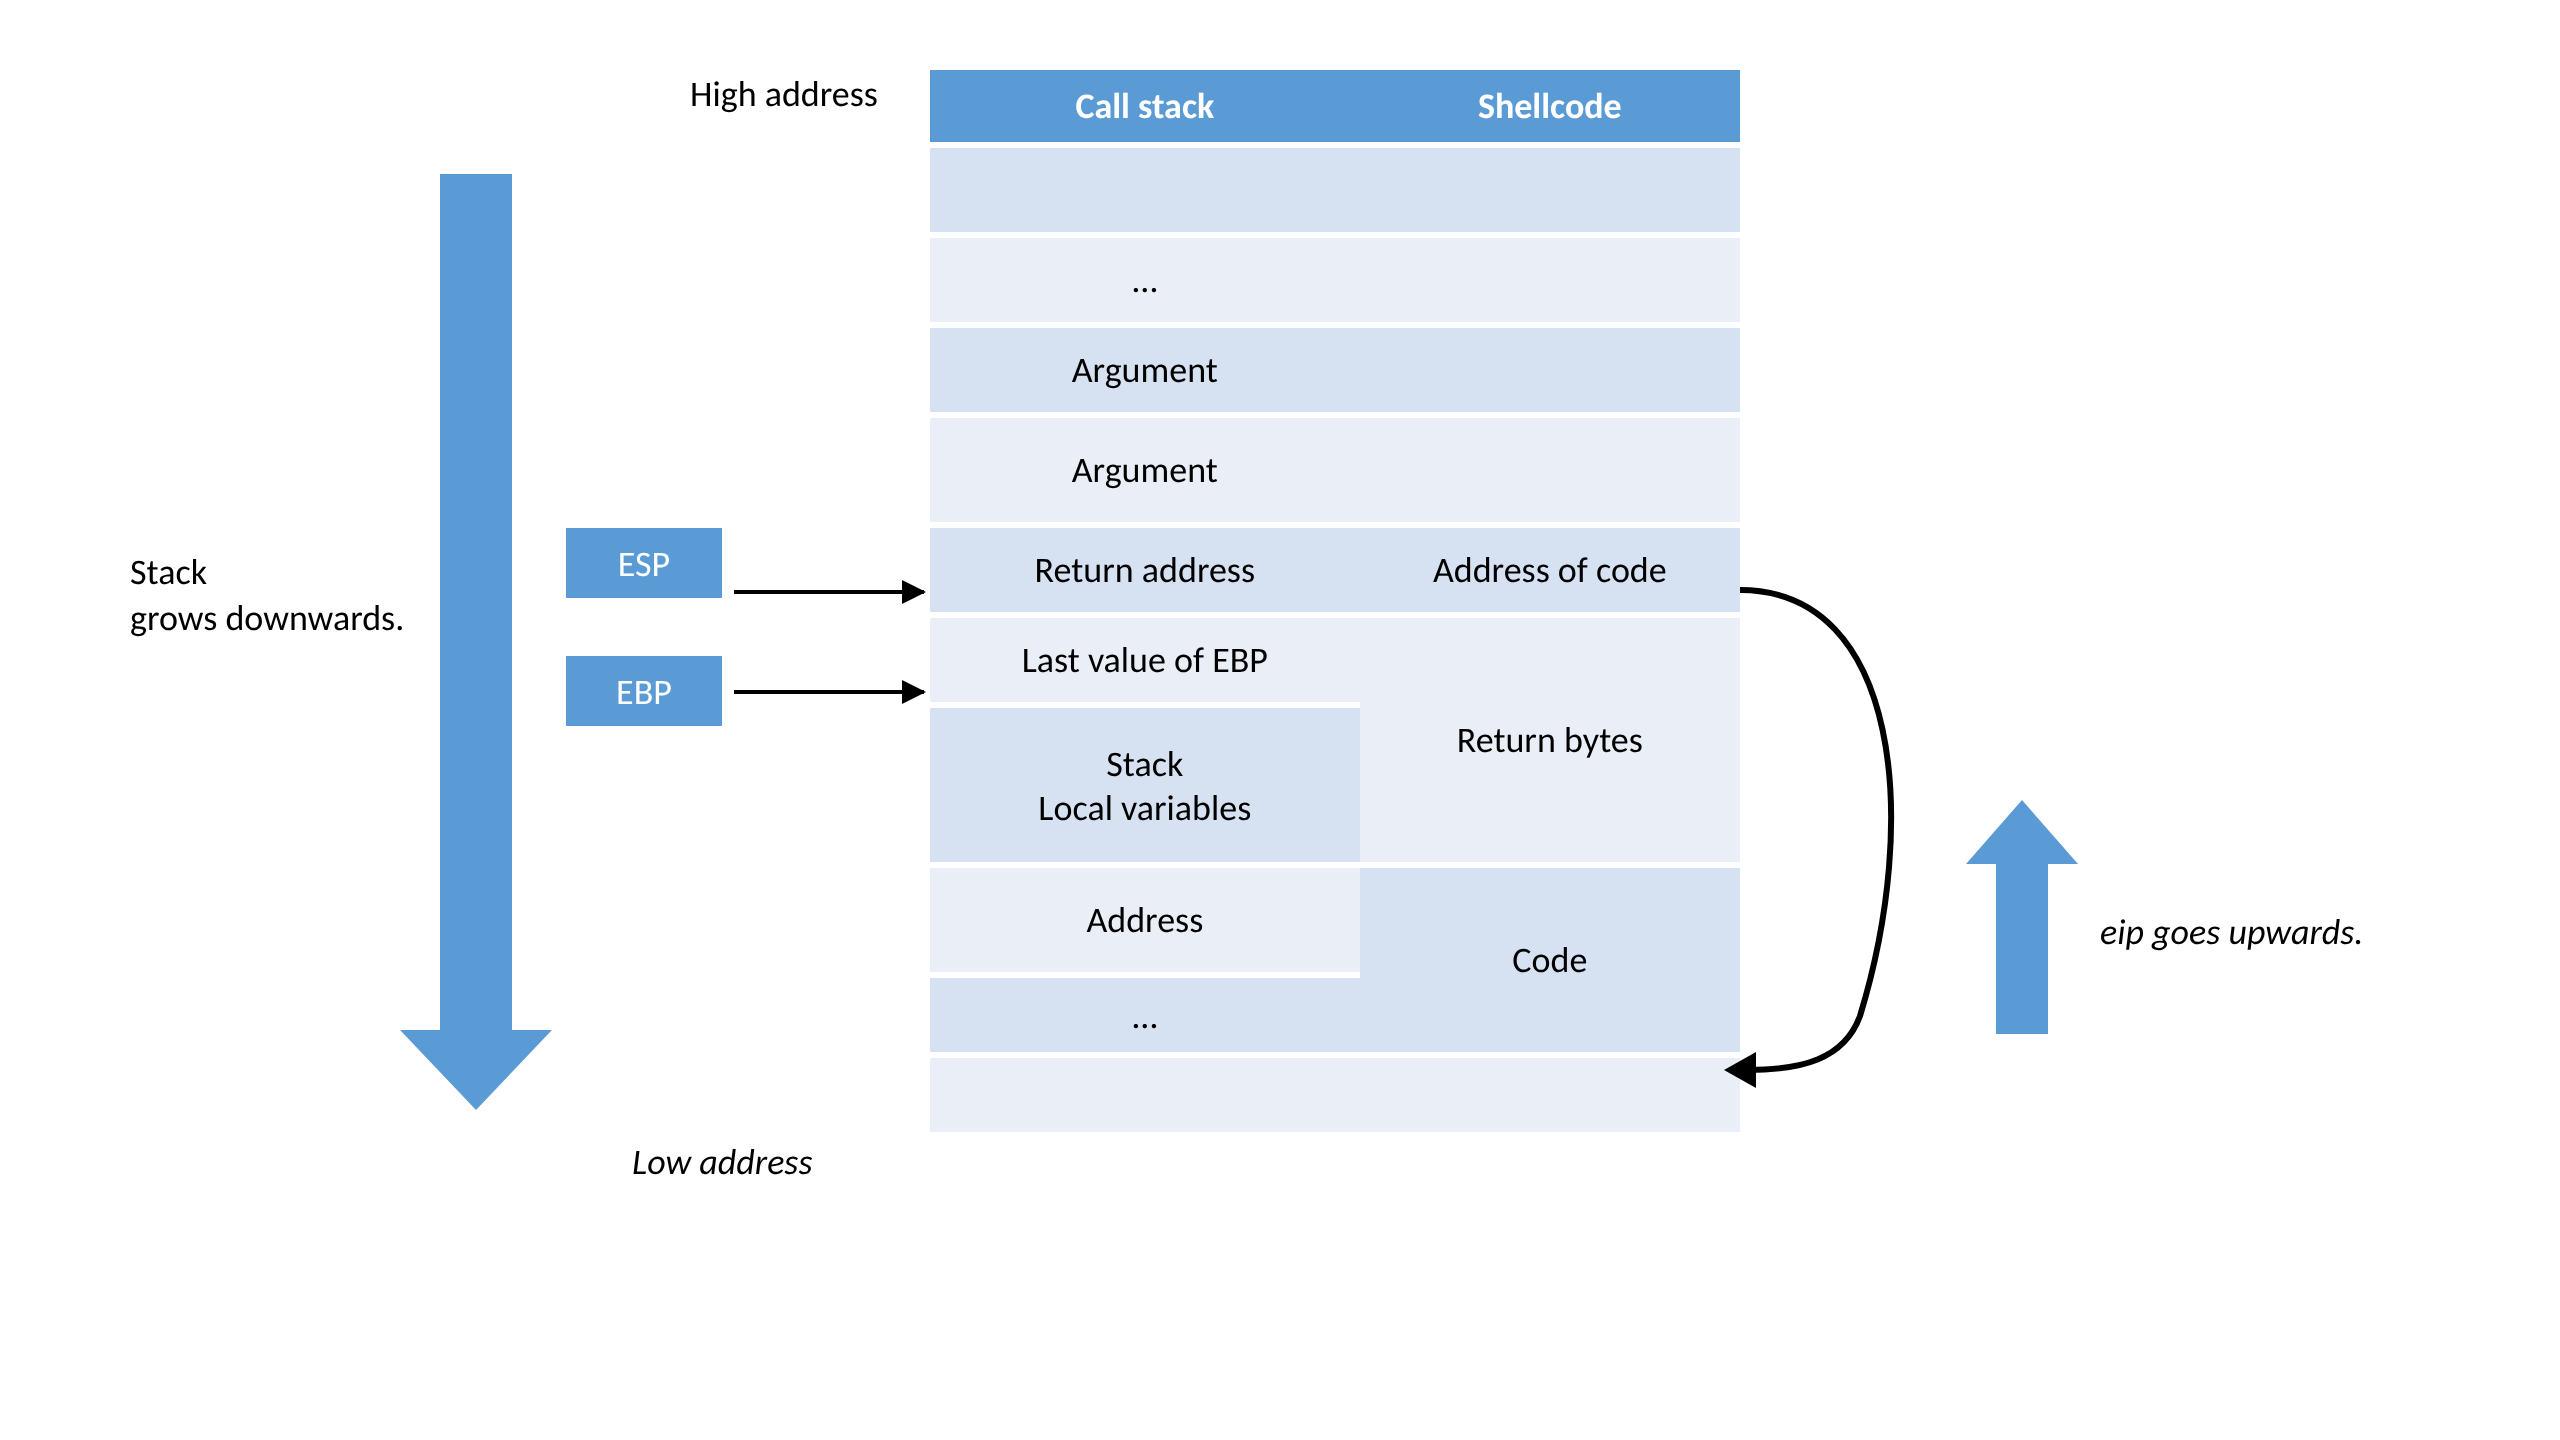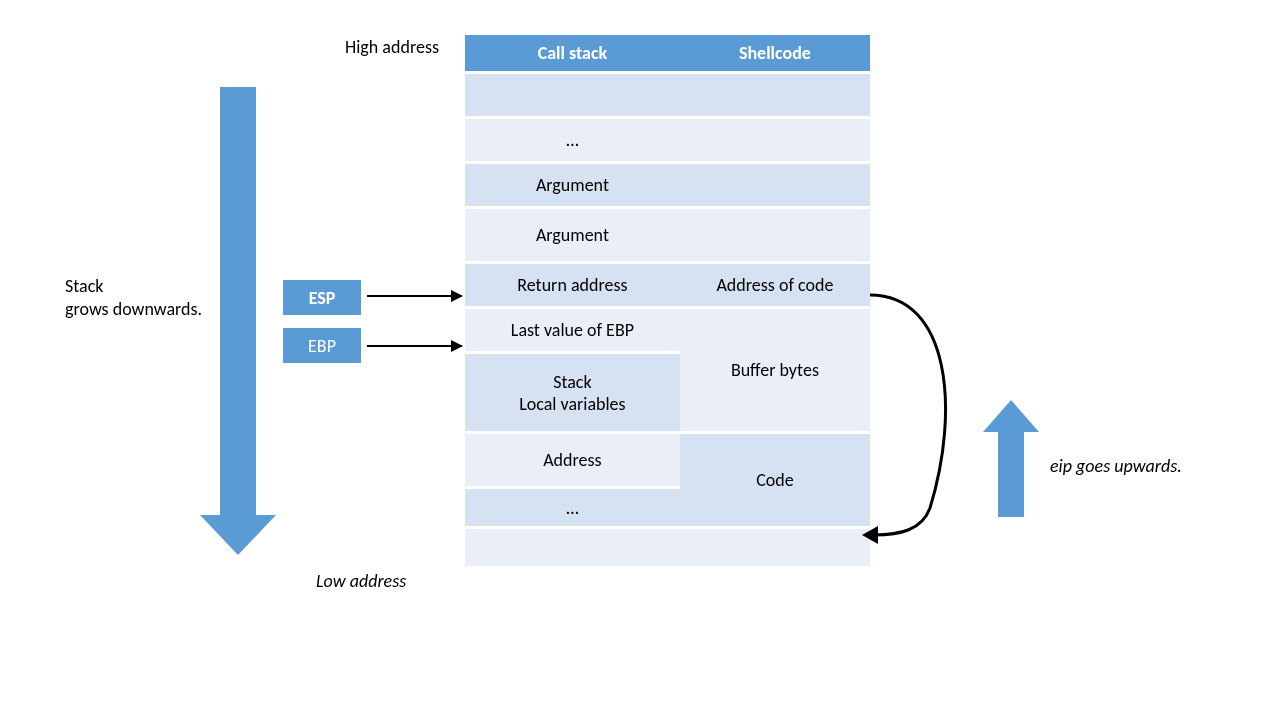--- a/index.html
+++ b/index.html
@@ -36,21 +36,21 @@
   <div class="abs arrow-down-stem"></div>
   <div class="abs arrow-down-head"></div>
   <div class="txt" style="left:65px;top:275px;width:180px;">
     <span>Stack</span><br>
     <span>grows downwards.</span>
   </div>
 
   <div class="txt" style="left:314px;top:36px;margin-left:31px;">High address</div>
   <div class="txt" style="left:316px;top:570px;font-style:italic;">Low address</div>
 
-  <div class="abs reg" style="left:283px;top:280px;font-weight:bold;">ESP</div>
+  <div class="abs reg" style="left:283px;top:264px;">ESP</div>
   <div class="link" style="left:367px;top:295px;width:95px;"></div>
   <div class="abs reg" style="left:283px;top:328px;">EBP</div>
   <div class="link" style="left:367px;top:345px;width:95px;"></div>
 
   <table class="abs tbl">
     <tbody>
         <tr>
       <th class="c0">Call stack</th>
       <th class="c1">Shellcode</th>
     </tr>
@@ -69,21 +69,21 @@
     <tr>
           <td class="c0 sB h50">Argument</td>
           <td class="c1 sB h50"></td>
         </tr>
     <tr>
           <td class="c0 sA h40">Return address</td>
           <td class="c1 sA h40">Address of code</td>
         </tr>
     <tr>
       <td class="c0 sB h40">Last value of EBP</td>
-      <td class="c1 sB" rowspan="2">Buffer bytes</td>
+      <td class="c1 sB" rowspan="2">Return bytes</td>
     </tr>
     <tr>
       <td class="c0 sA h75">
         <span>Stack</span><br>
         <span>Local variables</span>
       </td>
     </tr>
     <tr>
       <td class="c0 sB h50">Address</td>
       <td class="c1 sA h88" rowspan="2">Code</td>

